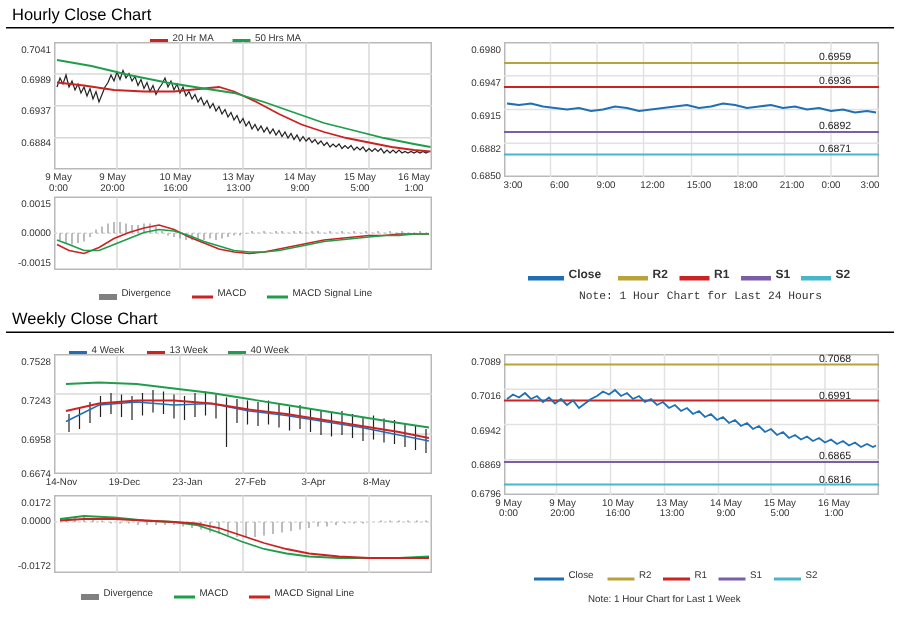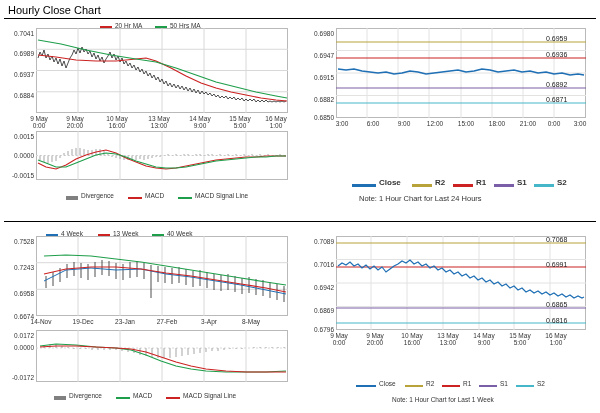--- a/index.html
+++ b/index.html
@@ -260,23 +260,24 @@
     <div class="legend-item" style="left:379px; top:178px; font-size:8px; font-weight:bold;">Close</div>
     <div class="legend-swatch" style="left:412px; top:184px; width:20px; height:3px; background:#b8a33a;"></div>
     <div class="legend-item" style="left:435px; top:178px; font-size:8px; font-weight:bold;">R2</div>
     <div class="legend-swatch" style="left:453px; top:184px; width:20px; height:3px; background:#cc2222;"></div>
     <div class="legend-item" style="left:476px; top:178px; font-size:8px; font-weight:bold;">R1</div>
     <div class="legend-swatch" style="left:494px; top:184px; width:20px; height:3px; background:#7a5ea8;"></div>
     <div class="legend-item" style="left:517px; top:178px; font-size:8px; font-weight:bold;">S1</div>
     <div class="legend-swatch" style="left:534px; top:184px; width:20px; height:3px; background:#46b7c9;"></div>
     <div class="legend-item" style="left:557px; top:178px; font-size:8px; font-weight:bold;">S2</div>
 
-    <div class="note" style="left:359px; top:194px; font-size:7.5px;">Note: 1 Hour Chart for Last 24 Hours</div>
-  </div>
-
+    <div class="note" style="left:386px; top:194px; font-size:7.5px;font-family:Liberation Mono, monospace;">Note: 1 Hour Chart for Last 24 Hours</div>
+  </div>
+
+  <div class="section-title" style="left:8px; top:207px;">Weekly Close Chart</div>
   <div class="hr-line" style="left:4px; top:221px; width:592px;"></div>
 
   <div class="panel">
     <div class="panel-box" style="left:36px; top:236px; width:252px; height:80px;"></div>
     <svg width="252" height="80" style="position:absolute; left:36px; top:236px;">
       <g stroke="#d8d8d8" stroke-width="1">
         <line x1="0" y1="26.7" x2="252" y2="26.7"></line>
         <line x1="0" y1="53.3" x2="252" y2="53.3"></line>
         <line x1="42" y1="0" x2="42" y2="80"></line>
         <line x1="84" y1="0" x2="84" y2="80"></line>

